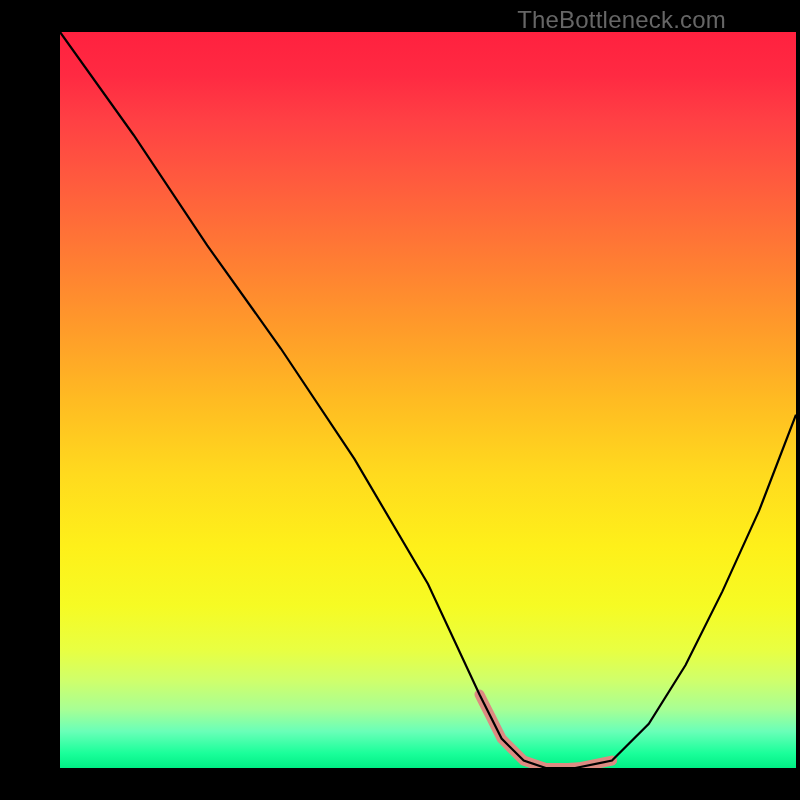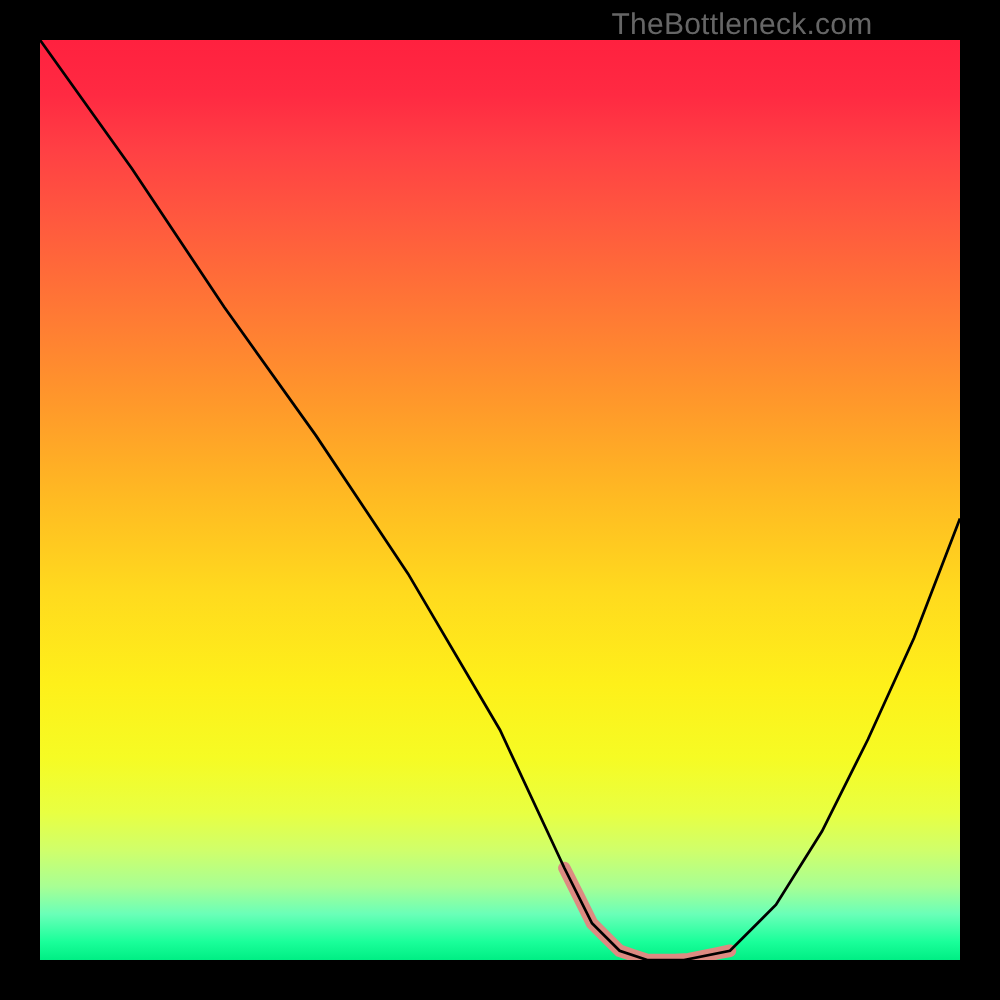--- a/index.html
+++ b/index.html
@@ -7,20 +7,21 @@
     padding: 0;
     width: 800px;
     height: 800px;
     background: #000;
     font-family: Arial, Helvetica, sans-serif;
   }
   .wrap {
     position: relative;
     width: 712px;
     height: 800px;
+    margin-left: 28px;
   }
   .watermark {
     position: absolute;
     top: 6px;
     right: 14px;
     color: #666;
     font-size: 24px;
     font-weight: 500;
     letter-spacing: 0.2px;
   }

